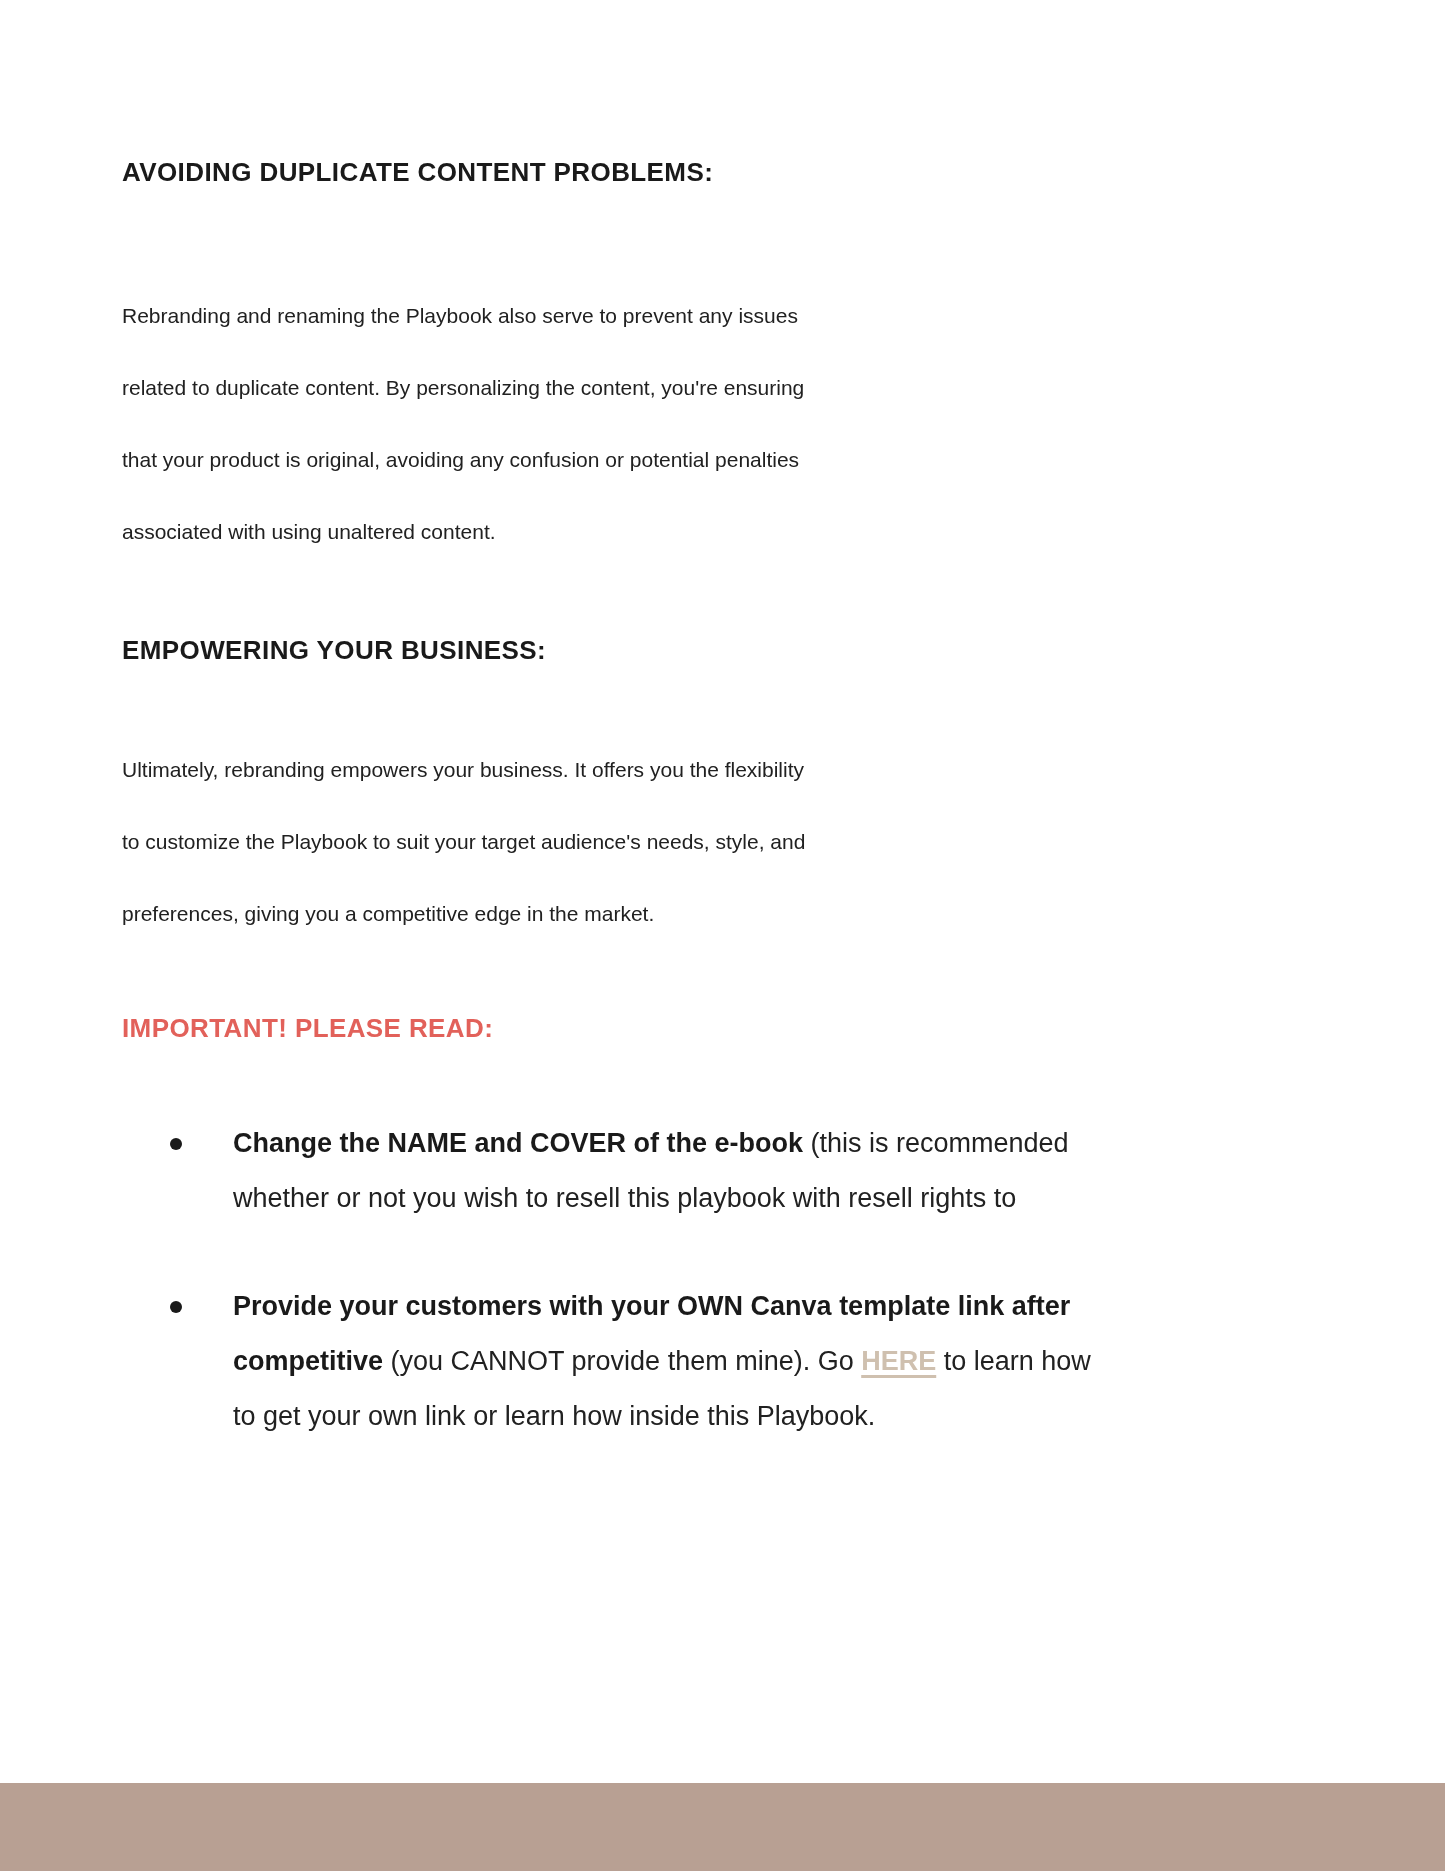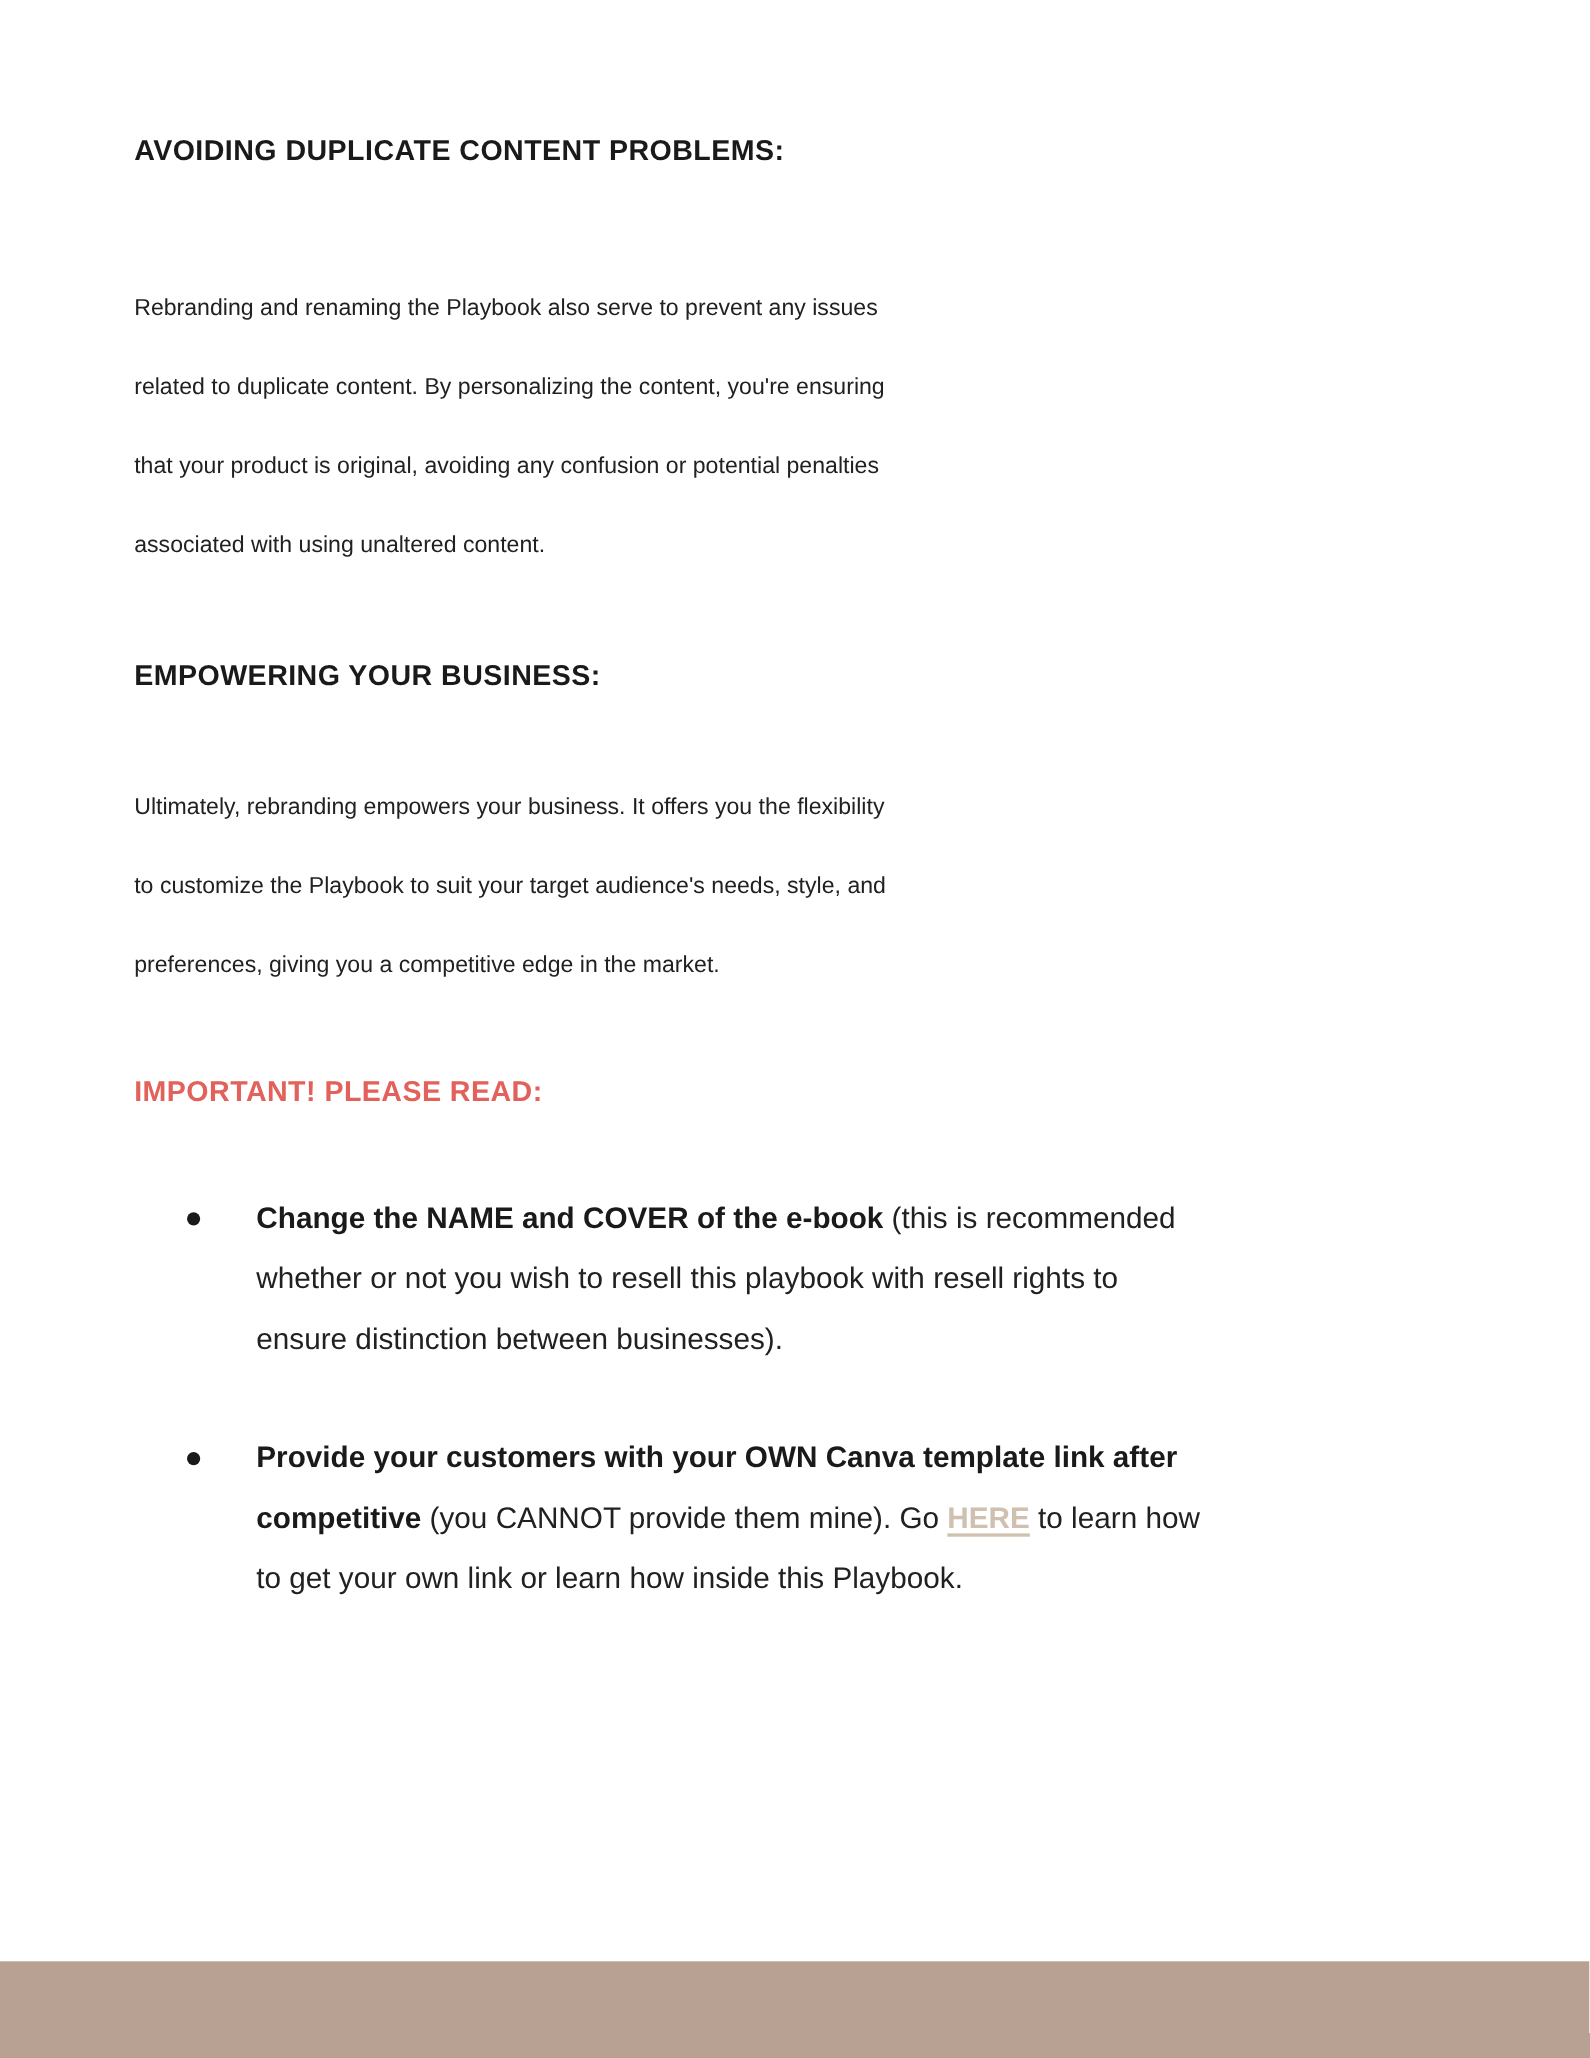--- a/index.html
+++ b/index.html
@@ -37,21 +37,21 @@
     font-size: 21px;
     line-height: 72px;
     white-space: pre-line;
     color: #212121;
   }
   .bold {
     font-weight: bold;
     color: #1a1a1a;
   }
   
-  .mb-88 { margin-bottom: 88px; }
+  .mb-88 { margin-bottom: 88px; margin-top: 36px; }
   .mb-62 { margin-bottom: 62px; }
   .mb-64 { margin-bottom: 64px; }
   .mb-58 { margin-bottom: 58px; }
   .mb-68 { margin-bottom: 68px; }
   .mb-52 { margin-bottom: 52px; }
   .mb-53 { margin-bottom: 53px; }
   .mb-57 { margin-bottom: 57px; }
 
   .bullet-item {
     display: flex;
@@ -113,21 +113,20 @@
 
     <div class="heading red mb-68">IMPORTANT! PLEASE READ:</div>
 
 
     <div id="terms-list">
         <div class="bullet-item mb-53">
           <span class="dot"></span>
           <div class="bullet-body">
             <div class="bullet-line"><span class="bold">Change the NAME and COVER of the e-book</span><span> (this is recommended</span></div>
             <div class="bullet-line"><span>whether or not you wish to resell this playbook with resell rights to</span></div>
-            <div class="bullet-line"><span>ensure distinction between businesses).</span></div>
           </div>
         </div>
         <div class="bullet-item mb-57">
           <span class="dot"></span>
           <div class="bullet-body">
             <div class="bullet-line"><span class="bold">Provide your customers with your OWN Canva template link after</span></div>
             <div class="bullet-line"><span class="bold">competitive</span><span> (you CANNOT provide them mine). Go </span><a class="here-link bold" href="#">HERE</a><span> to learn how</span></div>
             <div class="bullet-line"><span>to get your own link or learn how inside this Playbook.</span></div>
           </div>
         </div>

